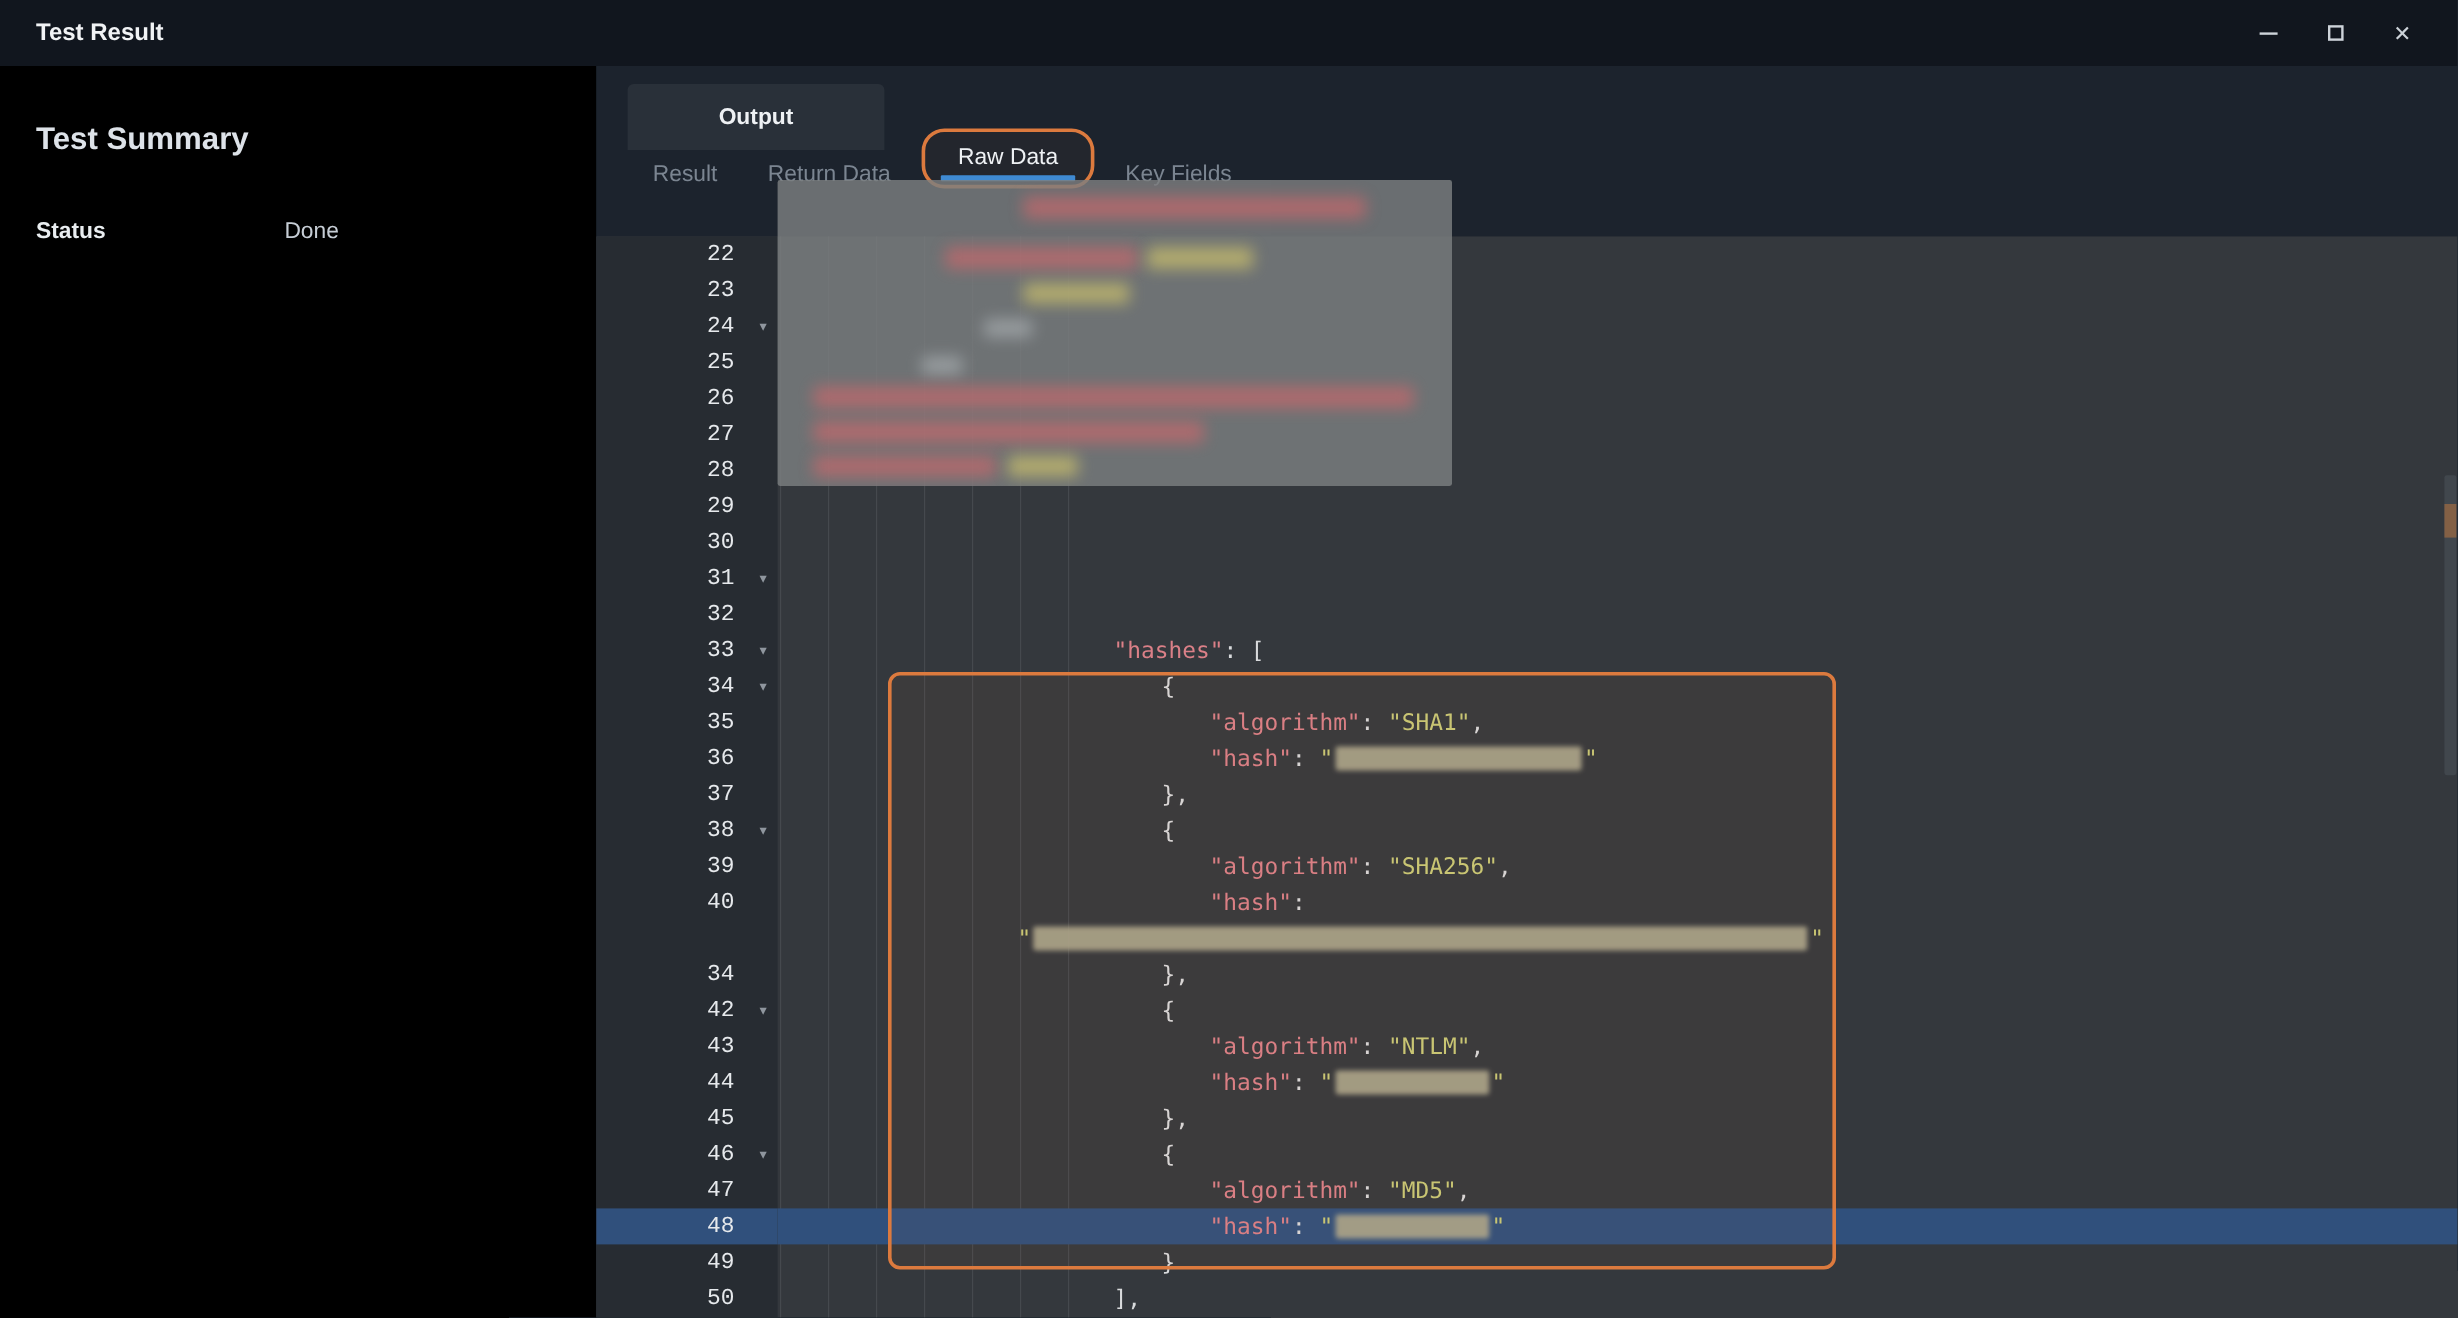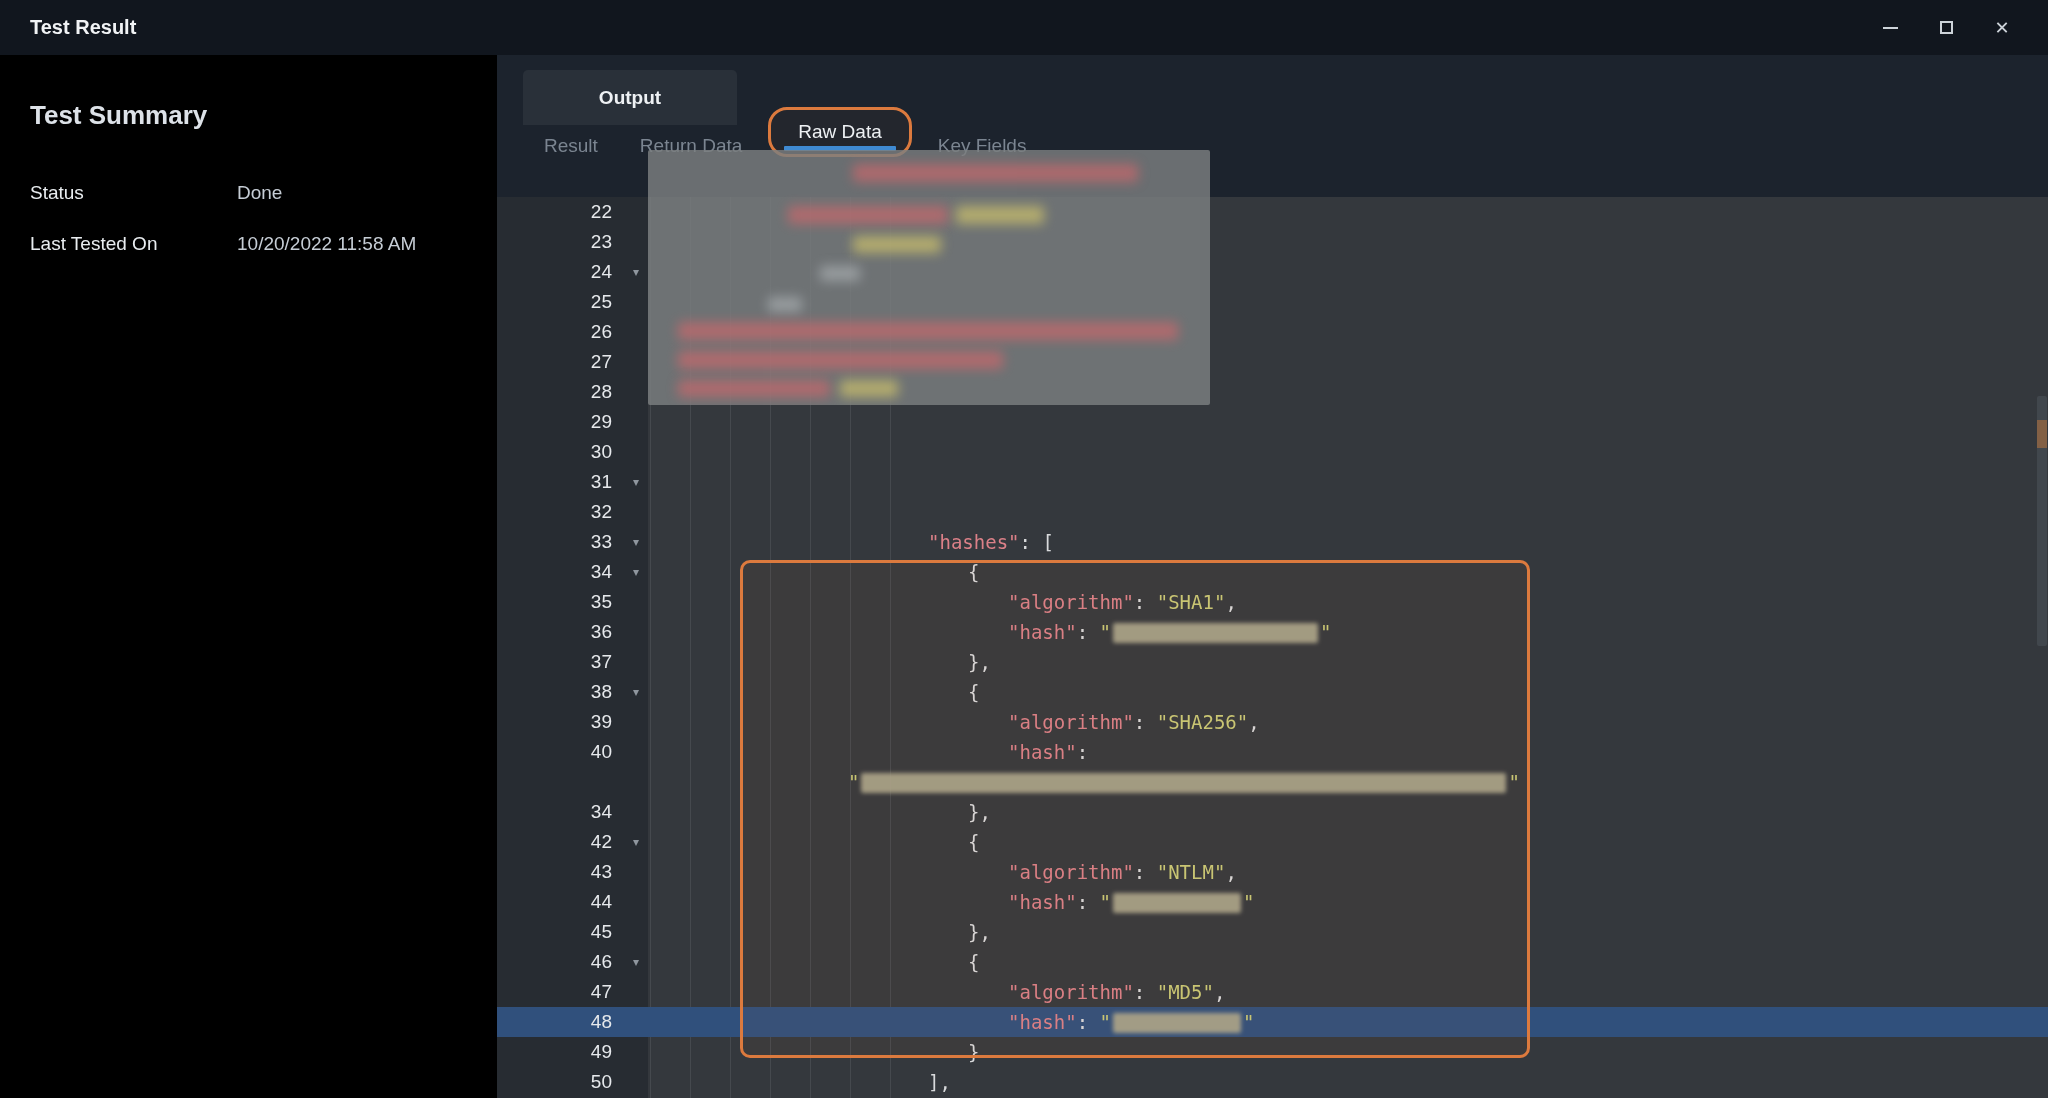--- a/index.html
+++ b/index.html
@@ -12,36 +12,36 @@
   .win-controls{margin-left:auto;margin-right:26px;display:flex;gap:16px}
   .wc{width:40px;height:36px;background:transparent;border:none;display:flex;align-items:center;justify-content:center;color:#cdd3d9;font-size:18px;cursor:pointer}
   .minus-shape{width:15px;height:2px;background:#cdd3d9;display:block}
   .square-shape{width:13px;height:13px;border:2px solid #cdd3d9;display:block}
 
   
   .summary{position:absolute;left:0;top:55px;width:497px;bottom:0;background:#000000}
   .summary h2{position:absolute;left:30px;top:45px;font-size:26px;color:#dde2e8;font-weight:bold}
   #summary-fields{position:absolute;left:30px;top:112px;right:10px}
   .srow{display:flex;height:51px;align-items:center}
-  .slabel{width:207px;font-size:19px;font-weight:normal;color:#e9edf0}
+  .slabel{width:207px;font-size:19px;font-weight:bold;color:#e9edf0}
   .svalue{font-size:19px;color:#c6cdd5}
 
   
   .strip{position:absolute;left:497px;top:55px;right:0;height:142px;background:#1c232d}
   .tab-output{position:absolute;left:523px;top:70px;width:214px;height:55px;background:#293039;border-radius:5px 5px 0 0;display:flex;align-items:center;justify-content:center;font-size:19px;font-weight:bold;color:#eef1f4;cursor:pointer;z-index:4}
   .subtabs{position:absolute;left:523px;top:97px;height:60px;display:flex;align-items:flex-end;z-index:5}
   .subtab{padding:0 21px;font-size:19px;color:#7b8591;cursor:pointer;white-space:nowrap}
   .subtab.active{position:relative;border:3px solid #dc7a3e;border-radius:19px;padding:11px 27px;margin:0 5px;color:#eef1f4;background:rgba(220,122,62,.04)}
   .underline{position:absolute;left:13px;right:13px;bottom:3px;height:5px;background:#3f8ad2;border-radius:1px}
 
   
   .editor{position:absolute;left:497px;top:197px;right:0;bottom:0;background:#34383d}
   .gutter{position:absolute;left:0;top:0;width:151px;height:100%;background:#272c32}
   .grow{position:relative;height:30px}
-  .lnum{position:absolute;right:36px;top:0;line-height:30px;font-family:Liberation Sans, sans-serif;font-size:19px;color:#e6e9ec}
+  .lnum{position:absolute;right:36px;top:0;line-height:30px;font-family:Liberation Mono, monospace;font-size:19px;color:#e6e9ec}
   .fold{position:absolute;right:9px;top:0;line-height:30px;font-size:12px;color:#8f969e;cursor:pointer}
   .code{position:absolute;left:151px;top:0;right:0;height:100%}
   .guide{position:absolute;top:0;bottom:0;width:1px;background:#45494e}
   .crow{position:relative;z-index:1;height:30px;line-height:30px;font-family:"DejaVu Sans Mono",monospace;font-size:19px;white-space:pre;cursor:text}
   .grow.cur,.crow.cur{background:#30507c}
   .key{color:#db8088}
   .punct{color:#d8dadc}
   .str{color:#c9ca76}
   .redact{display:inline-block;height:20px;background:#aaa68c;vertical-align:-4px;border-radius:2px;filter:blur(2px);opacity:.92;margin:0 2px}
 
@@ -78,24 +78,20 @@
     </div>
   </header>
 
   <aside class="summary">
     <h2>Test Summary</h2>
     <div id="summary-fields">
         <div class="srow">
           <div class="slabel">Status</div>
           <div class="svalue">Done</div>
         </div>
-        <div class="srow">
-          <div class="slabel">Last Tested On</div>
-          <div class="svalue">10/20/2022 11:58 AM</div>
-        </div>
       </div>
   </aside>
 
   <div class="strip"></div>
 
   <div class="tab-output">Output</div>
 
   <div class="subtabs" id="subtabs">
       <div class="subtab"><span>Result</span></div>
       <div class="subtab"><span>Return Data</span></div>

